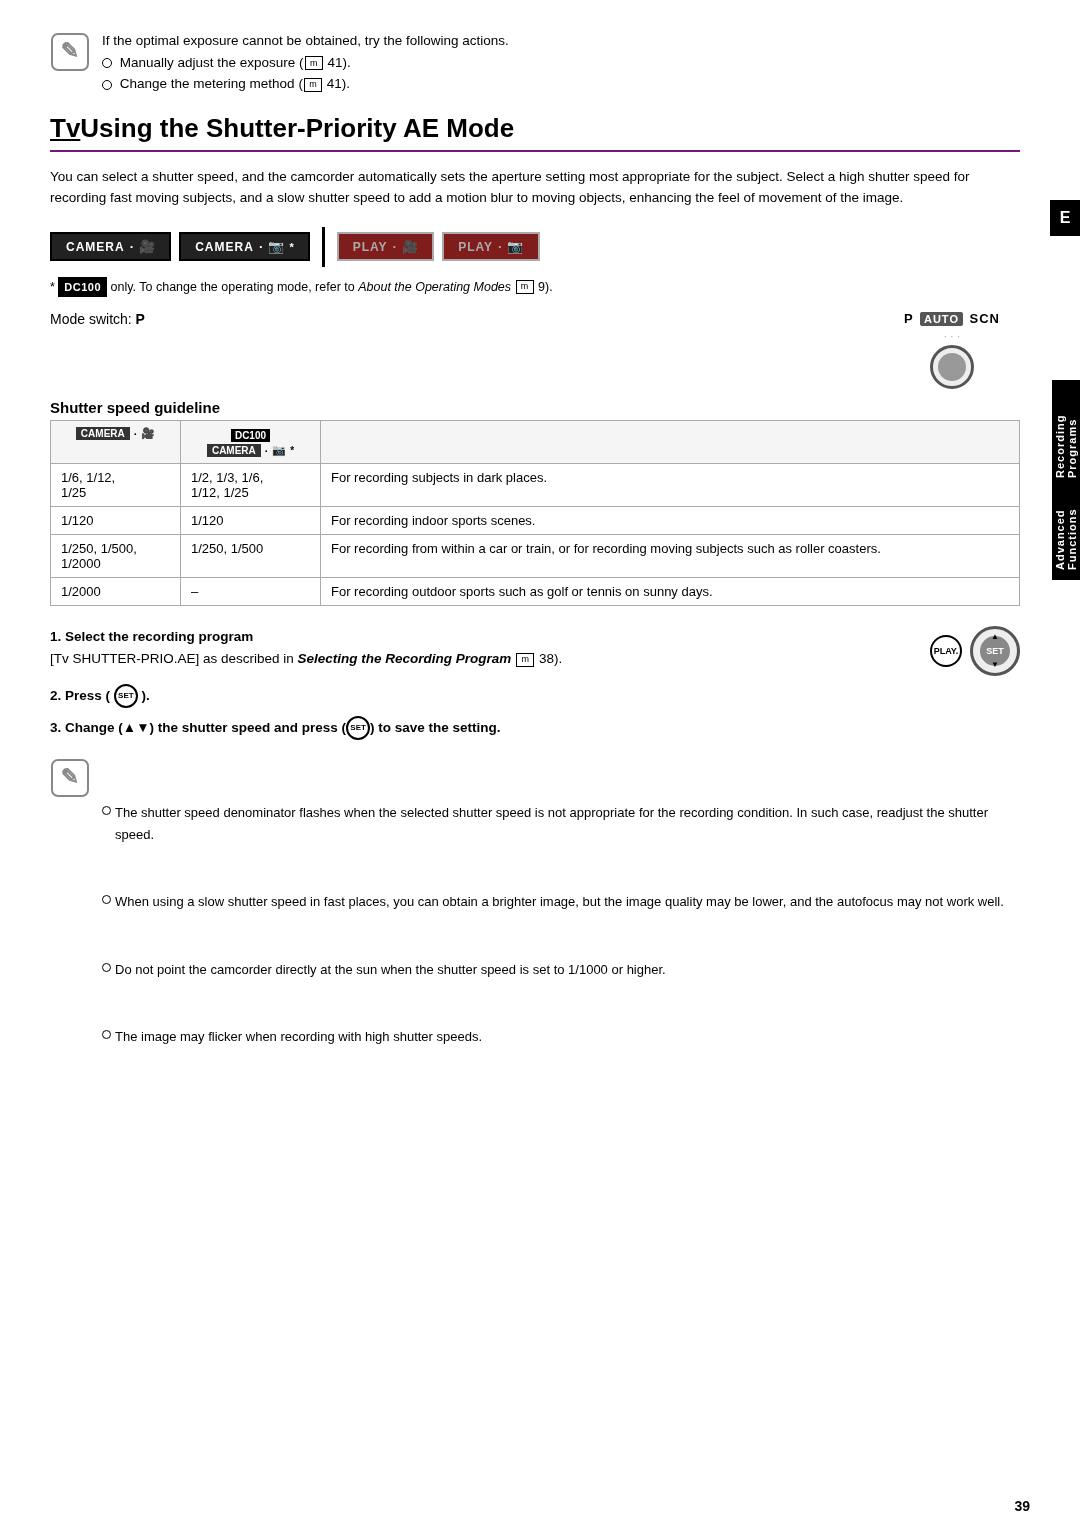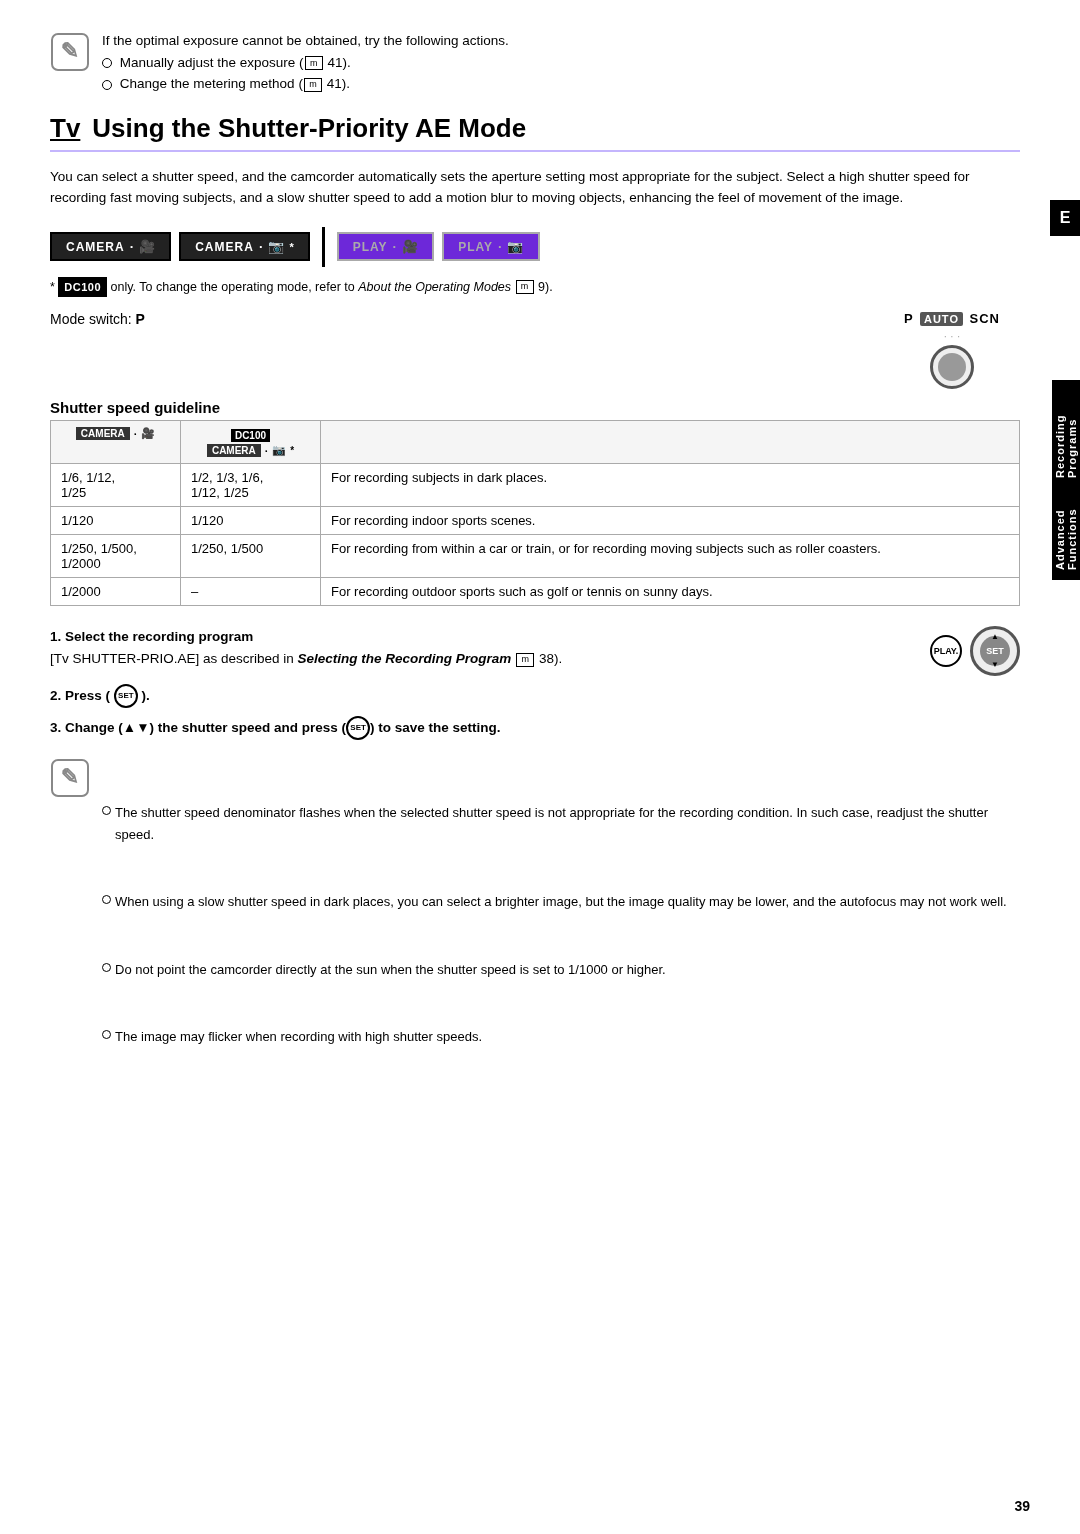--- a/index.html
+++ b/index.html
@@ -38,26 +38,26 @@
       border: 1.5px solid #000;
       border-radius: 50%;
       margin-right: 4px;
       vertical-align: middle;
     }
 
     
     .page-title {
       font-size: 26px;
       font-weight: bold;
-      border-bottom: 2px solid #c4b5fd;
+      border-bottom: 2px solid #701a75;
       padding-bottom: 6px;
       margin-bottom: 14px;
       display: flex;
       align-items: baseline;
-      gap: 12px;
+      gap: 0;
     }
     .title-tv {
       font-size: 26px;
       font-weight: bold;
       text-decoration: underline;
     }
 
     
     .intro-text {
       font-size: 13.5px;
@@ -73,21 +73,21 @@
       margin-bottom: 10px;
     }
     .mode-btn {
       border: 2.5px solid #000;
       padding: 5px 14px;
       font-size: 13px;
       font-weight: bold;
       display: flex;
       align-items: center;
       gap: 5px;
-      background: #6d28d9;
+      background: #7f1d1d;
     }
     .mode-btn.active {
       background: #222;
       color: #fff;
     }
     .mode-btn.inactive {
       color: #aaa;
       border-color: #aaa;
     }
     .mode-separator {
@@ -523,21 +523,21 @@
     <rect x="2" y="2" width="36" height="36" rx="6" ry="6" fill="none" stroke="#888" stroke-width="2"></rect>
     <text x="20" y="26" text-anchor="middle" font-size="22" font-weight="bold" fill="#888">✎</text>
   </svg>
   <div class="bottom-note-text" id="bottom-bullets">
   <div class="bullet-line">
         <span class="bullet-circle" style="margin-top:4px;flex-shrink:0;"></span>
         <span>The shutter speed denominator flashes when the selected shutter speed is not appropriate for the recording condition. In such case, readjust the shutter speed.</span>
       </div>
       <div class="bullet-line">
         <span class="bullet-circle" style="margin-top:4px;flex-shrink:0;"></span>
-        <span>When using a slow shutter speed in dark places, you can select a brighter image, but the image quality may be lower, and the autofocus may not work well.</span>
+        <span>When using a slow shutter speed in fast places, you can obtain a brighter image, but the image quality may be lower, and the autofocus may not work well.</span>
       </div>
       <div class="bullet-line">
         <span class="bullet-circle" style="margin-top:4px;flex-shrink:0;"></span>
         <span>Do not point the camcorder directly at the sun when the shutter speed is set to 1/1000 or higher.</span>
       </div>
       <div class="bullet-line">
         <span class="bullet-circle" style="margin-top:4px;flex-shrink:0;"></span>
         <span>The image may flicker when recording with high shutter speeds.</span>
       </div>
     </div>

